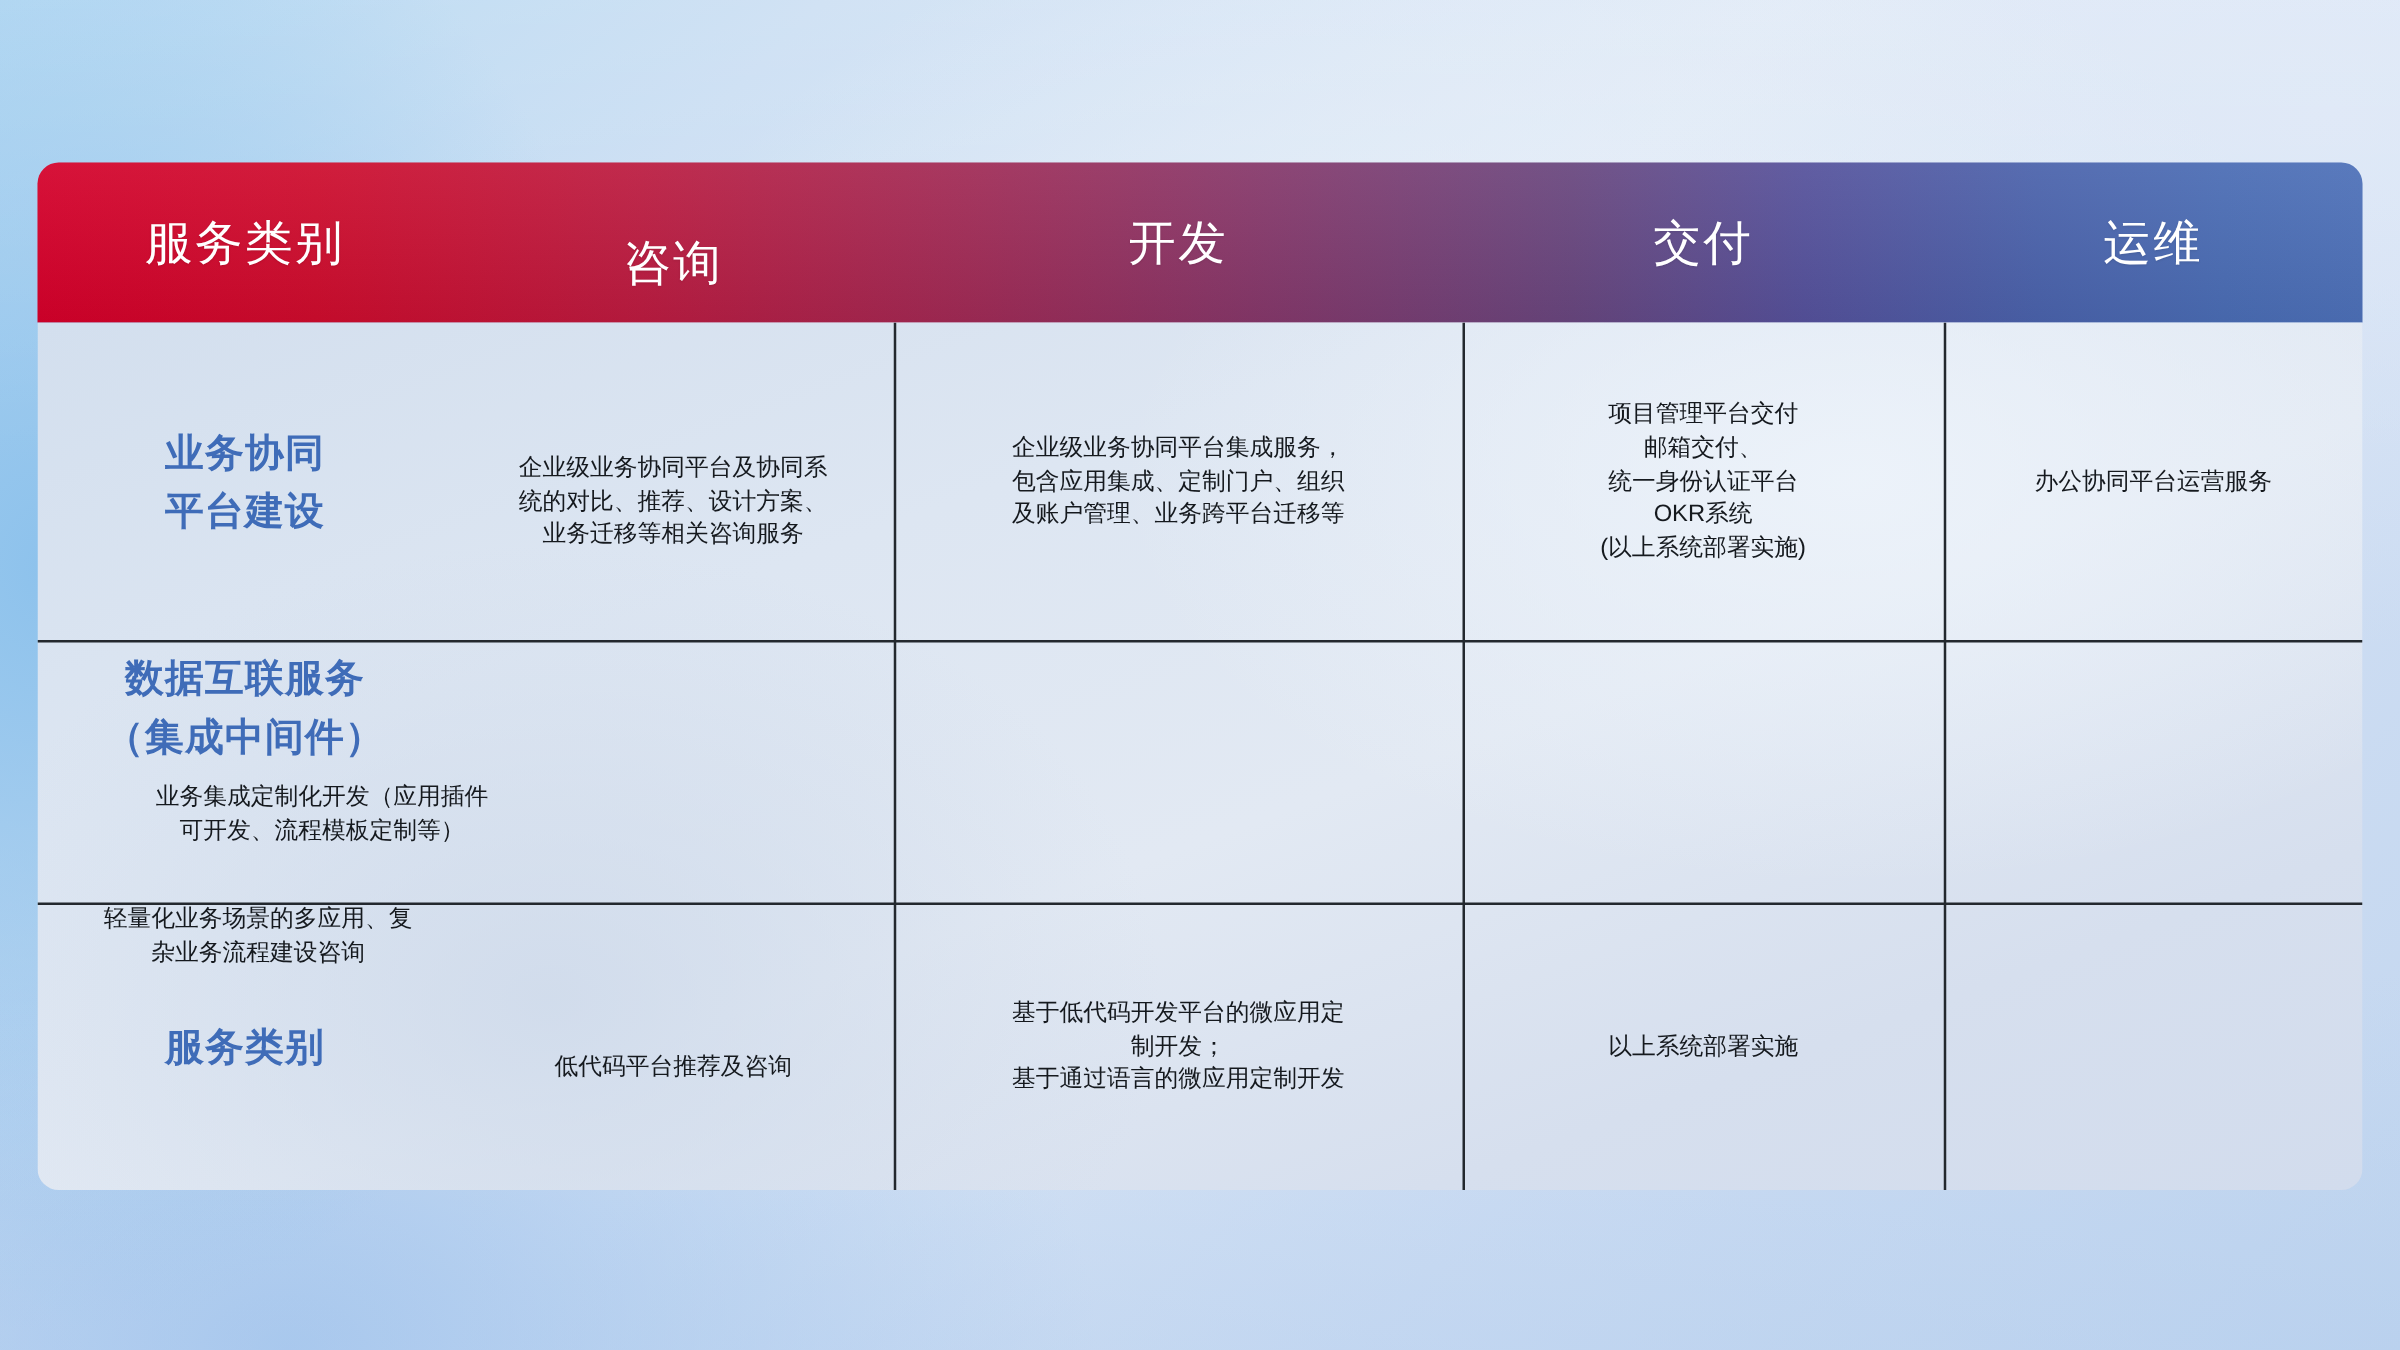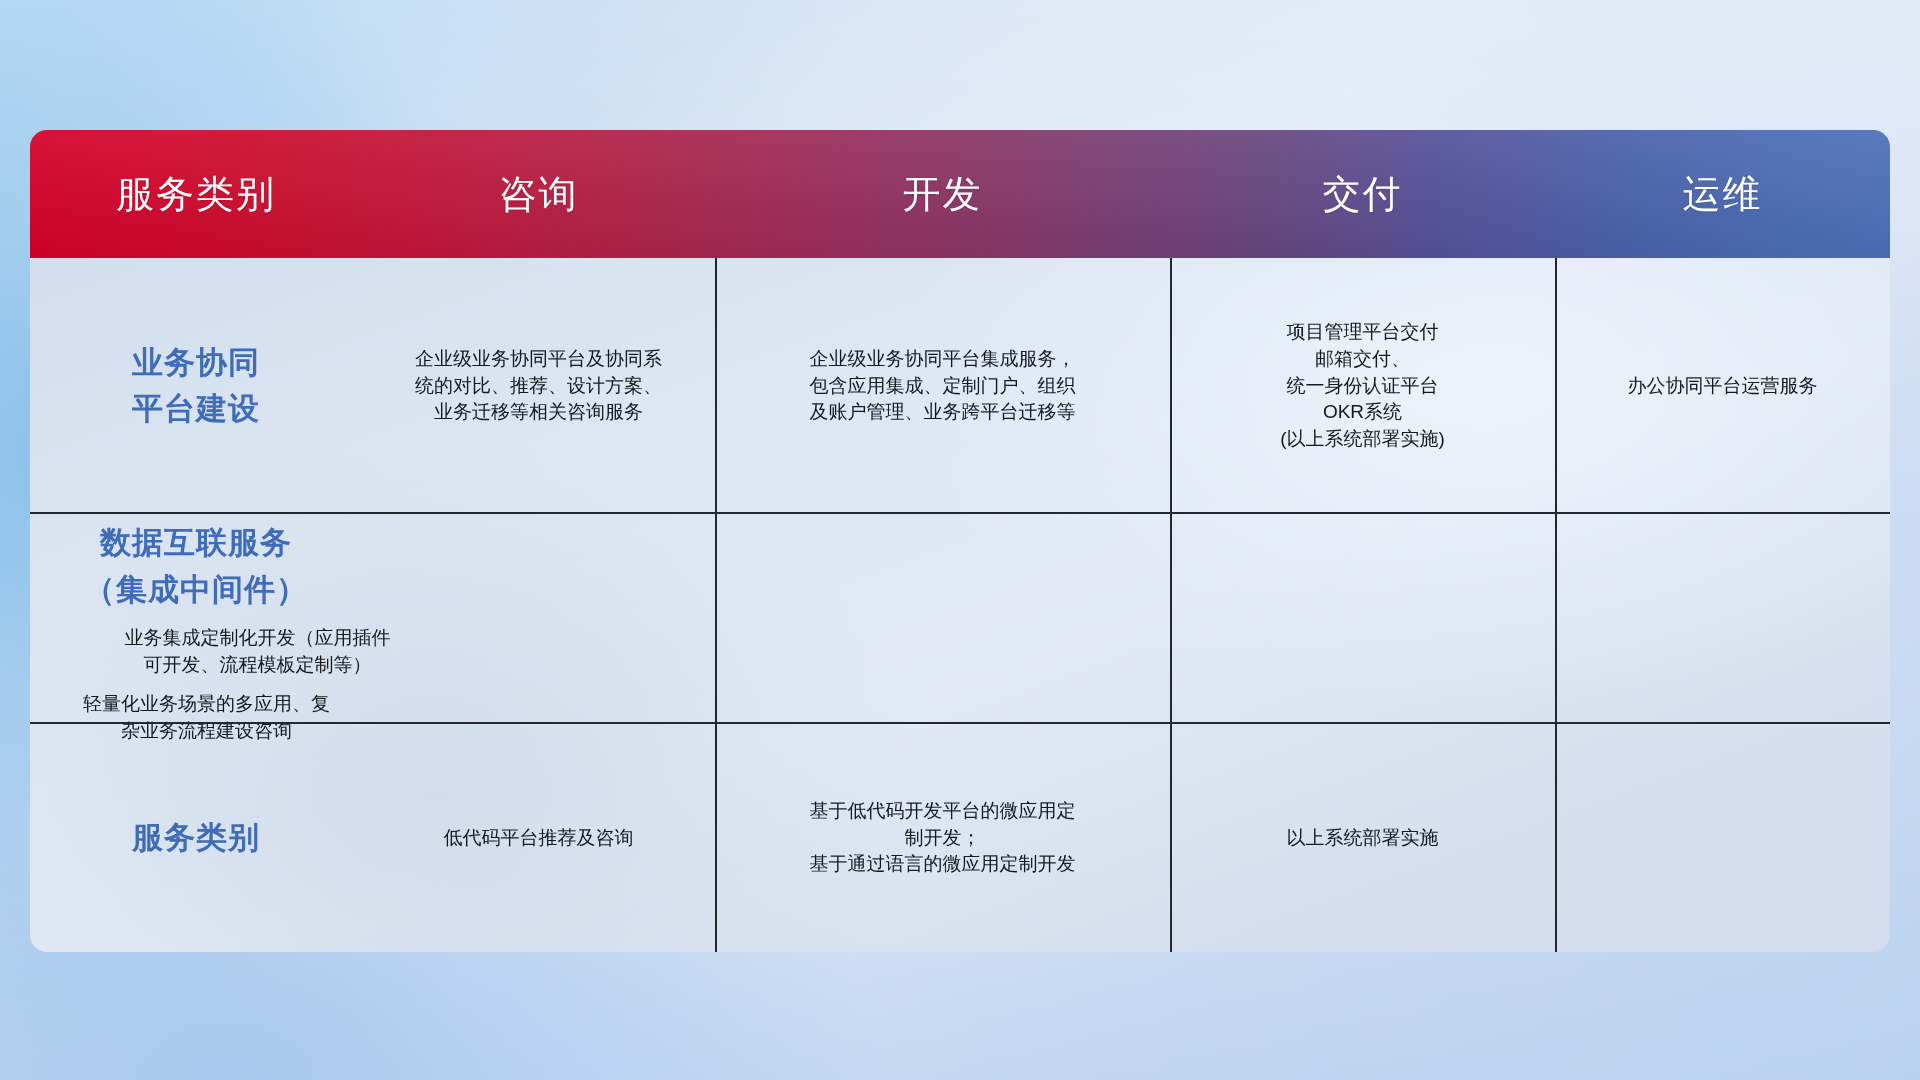--- a/index.html
+++ b/index.html
@@ -140,21 +140,21 @@
     color: #3f6cb8;
     font-weight: bold;
     font-size: 31px;
     line-height: 1.5;
     letter-spacing: 1px;
   }
   .cell.empty { }
 
   
   .c1 { width: 332px; }
-  .c2 { width: 353px; }
+  .c2 { width: 353px; margin-top: 32px; }
   .c3 { width: 455px; }
   .c4 { width: 385px; }
   .c5 { width: 335px; }
 </style>
 </head>
 <body>
 
 <div id="bg-base"></div>
 <div id="bg-sheen"></div>
 

